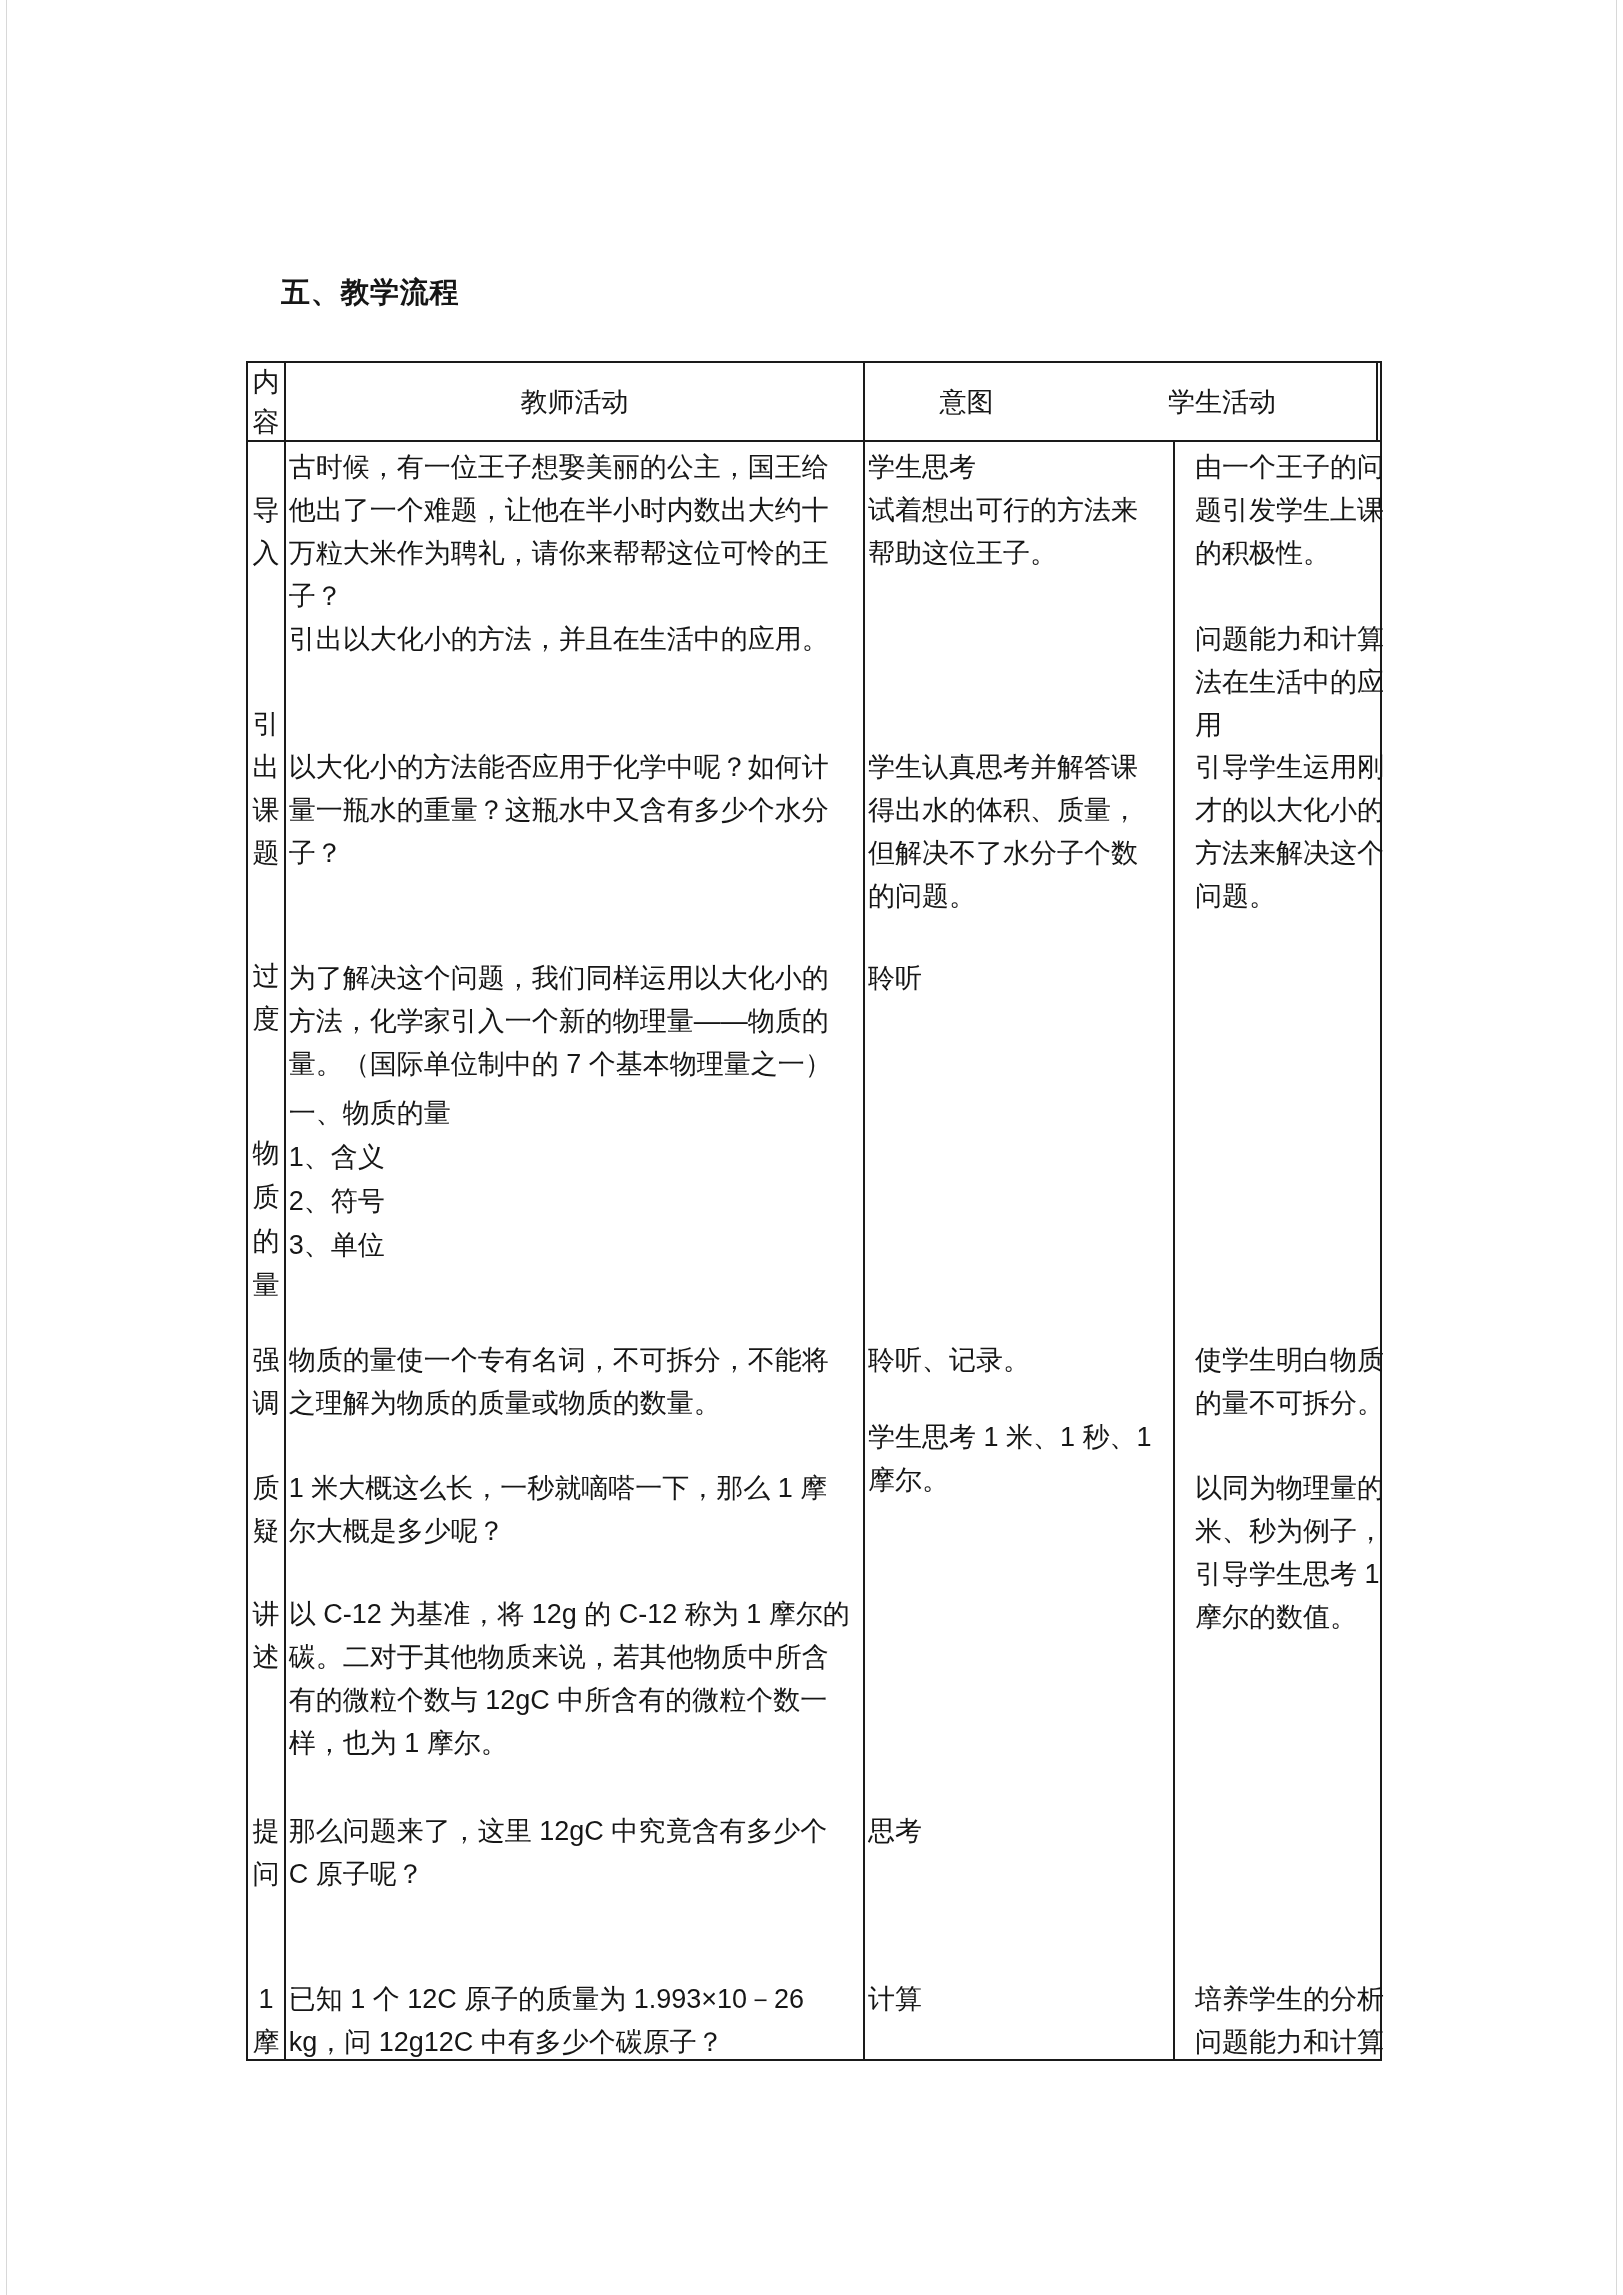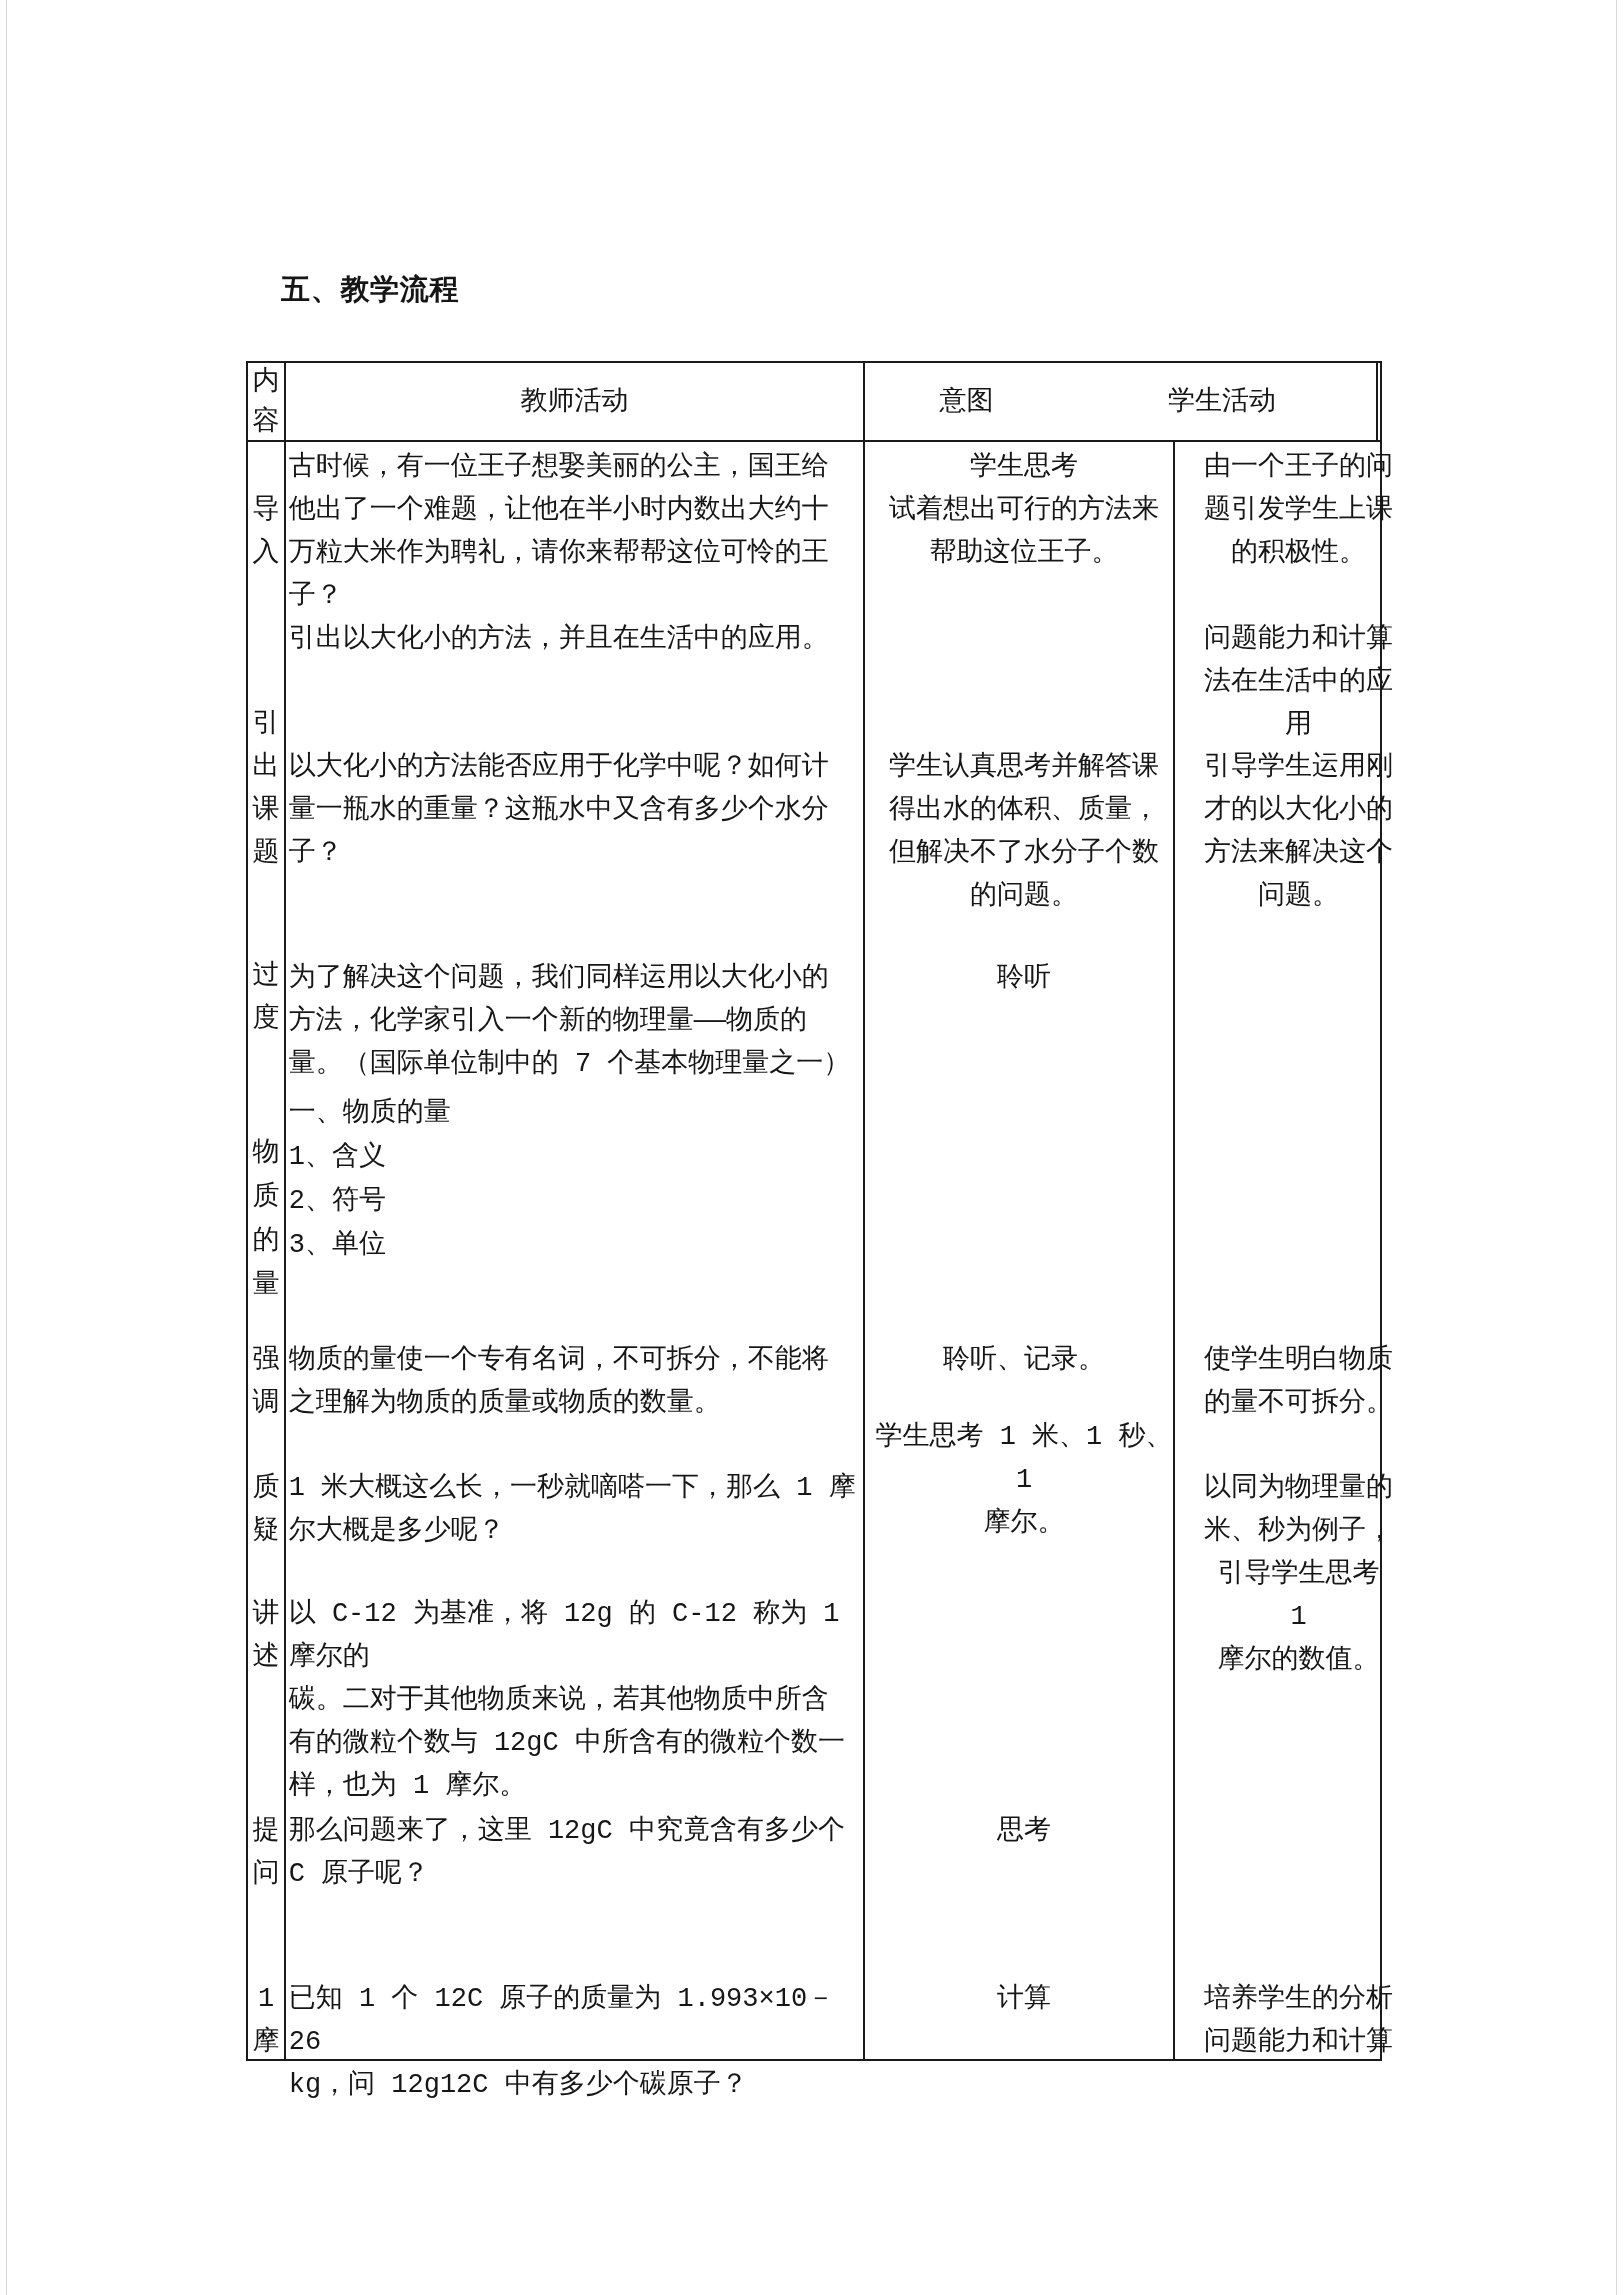--- a/index.html
+++ b/index.html
@@ -1,20 +1,20 @@
 <!DOCTYPE html>
 <html style="font-size:11px"><head>
 <meta charset="utf-8">
 <style>
   html,body{margin:0;padding:0;background:#ffffff;}
   .page{
     position:relative;
     width:1623px;height:2295px;
     background:#ffffff;
-    font-family:Liberation Mono, monospace;
+    font-family:Liberation Sans, sans-serif;
     color:#161616;
     overflow:hidden;
   }
   .page-edge{position:absolute;top:0;bottom:0;width:0.7px;background:#d8d8d8;}
   .doc-title{
     position:absolute;left:281px;top:275px;
     font-size:29px;font-weight:bold;line-height:34px;
     letter-spacing:0.7px;white-space:pre;
   }
   .tbl{
@@ -47,21 +47,21 @@
   .h3{width:310px;}
   .h4{width:203px;}
   .blk{
     position:absolute;left:0;right:0;
     font-size:27px;line-height:43px;
     white-space:pre-line;
     padding-left:2.7px;box-sizing:border-box;
   }
   .lh65{line-height:44px;}
   .lab{text-align:center;padding-left:0;}
-  .c3 .blk,.c4 .blk{padding-left:10px;text-align:center;}
+  .c3 .blk,.c4 .blk{padding-left:3px;}
 </style>
 </head>
 <body>
 
 <div class="page">
   <div class="page-edge" style="left:5.5px"></div>
   <div class="page-edge" style="left:1616px"></div>
 
   <div class="doc-title">五、教学流程</div>
 

